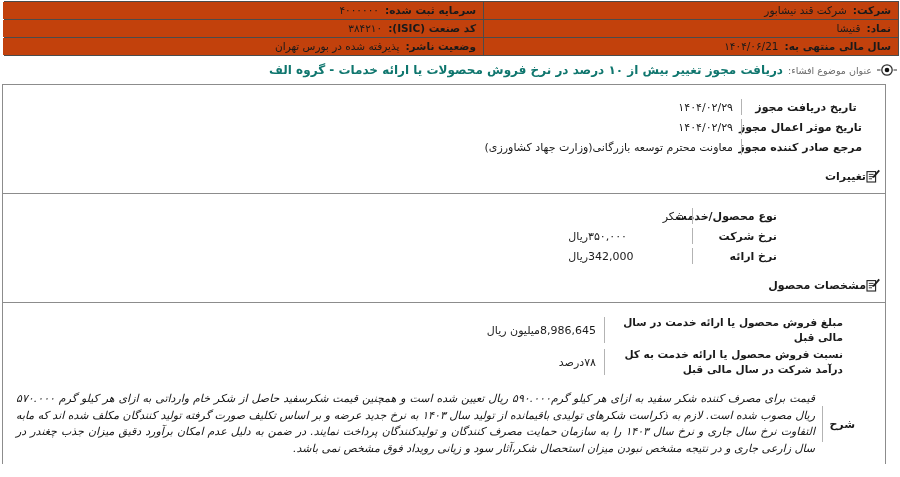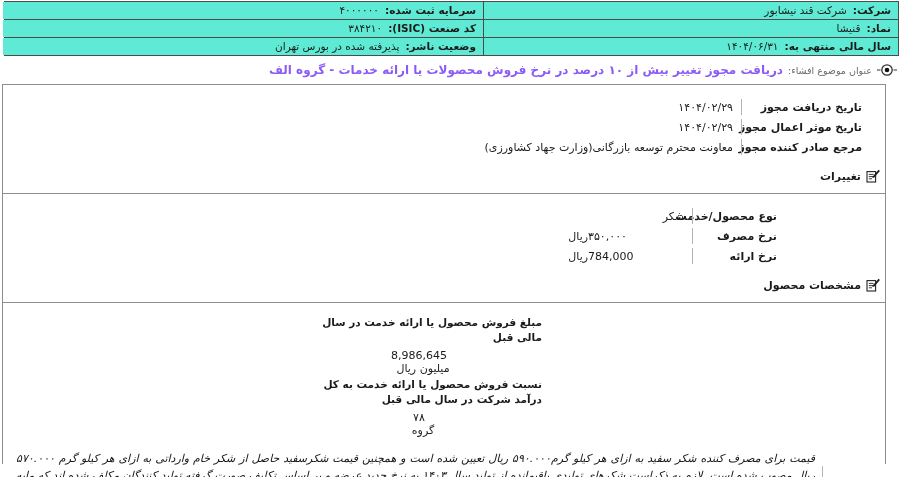--- a/index.html
+++ b/index.html
@@ -14,62 +14,62 @@
   
   .htable {
     display:grid;
     grid-template-columns:414px 480px;
     gap:1px;
     background:#4b4b4b;
     border:1px solid #4b4b4b;
     margin:1px 1px 0 4px;
   }
   .hcell {
-    background:#5eead4;
+    background:#c2410c;
     padding:2px 7px;
     min-height:16px;
     line-height:13px;
     white-space:nowrap;
     font-size:10.5px;
   }
   .hlbl { font-weight:bold; margin-left:6px; }
   .hval { font-weight:normal; }
   
   .title-row {
     display:flex; align-items:center;
     margin:7px 3px 7px 10px;
     gap:5px;
   }
   .title-prefix { color:#6b6b6b; font-size:9.5px; flex:none;text-align:center; }
-  .title-text { font-weight:bold; font-size:12px; color:#8b5cf6; white-space:nowrap; }
+  .title-text { font-weight:bold; font-size:12px; color:#0f766e; white-space:nowrap; }
   .bullet-wrap { flex:none; display:flex; align-items:center; }
   
   .main-box {
     margin:0 14px 0 2px;
     border:1px solid #8c8c8c;
     border-bottom:none;
     height:380px;
     background:#fff;
   }
   .sec { padding:12px 0 9px 0; }
   .sec + .sec { border-top:1px solid #8c8c8c; }
   .frow { display:flex; align-items:center; min-height:20px; }
   .lbl { font-weight:bold; padding-left:8px; }
   .vsep { width:1px; background:#b3b3b3; align-self:stretch; margin:2px 0; flex:none; }
   .val { padding-right:8px; white-space:nowrap; }
   .val.num { width:104px; text-align:left; padding:0; }
   .unit { color:#222; }
   .sec1 .frow { padding-right:23px; }
-  .sec1 .lbl { width:120px; white-space:nowrap; }
+  .sec1 .lbl { width:120px; white-space:nowrap;text-align:center; }
   .sec2 .frow { padding-right:108px; }
   .sec2 .lbl { width:84px; white-space:nowrap; }
-  .sec3 .frow { padding-right:42px; margin-bottom:2px;flex-direction:column; }
+  .sec3 .frow { padding-right:42px; margin-bottom:2px; }
   .sec3 .lbl { width:238px; font-size:10.5px; line-height:15px; }
   .sec-hdr {
-    display:flex; align-items:center; gap:5px;
+    display:flex; align-items:center; 
     padding:3px 5px 1px 0;
     margin-top:9px;
     font-weight:bold; font-size:11px;
   }
   .sec-hdr .icn { display:flex; align-items:center; }
   
   .desc-row { display:flex; align-items:center; margin-top:14px; padding:0 30px 0 13px; }
   .desc-lbl { font-weight:bold; width:32px; padding-left:7px; flex:none; }
   .desc-row .vsep { align-self:center; height:36px; }
   .desc-text {
@@ -92,21 +92,21 @@
     <div class="hcell">
       <span class="hlbl">سرمایه ثبت شده:</span><span class="hval">۴۰۰۰۰۰۰</span>
     </div>
     <div class="hcell">
       <span class="hlbl">نماد:</span><span class="hval">قنیشا</span>
     </div>
     <div class="hcell">
       <span class="hlbl">کد صنعت (ISIC):</span><span class="hval">۳۸۴۲۱۰</span>
     </div>
     <div class="hcell">
-      <span class="hlbl">سال مالی منتهی به:</span><span class="hval">۱۴۰۴/۰۶/۳۱</span>
+      <span class="hlbl">سال مالی منتهی به:</span><span class="hval">۱۴۰۴/۰۶/21</span>
     </div>
     <div class="hcell">
       <span class="hlbl">وضعیت ناشر:</span><span class="hval">پذیرفته شده در بورس تهران</span>
     </div>
   </div>
 
   <div class="title-row">
     <span class="bullet-wrap">
       <svg width="20" height="14" viewBox="0 0 20 14">
         <line x1="0" y1="7" x2="3.5" y2="7" stroke="#333" stroke-width="1"></line>
@@ -151,29 +151,29 @@
       </div>
     </div>
 
     <div class="sec sec2">
       <div class="frow">
         <span class="lbl">نوع محصول/خدمت</span>
         <span class="vsep"></span>
         <span class="val">شکر</span>
       </div>
       <div class="frow">
-        <span class="lbl">نرخ مصرف</span>
+        <span class="lbl">نرخ شرکت</span>
         <span class="vsep"></span>
         <span class="val num">۳۵۰,۰۰۰</span>
         <span class="unit">ریال</span>
       </div>
       <div class="frow">
         <span class="lbl">نرخ ارائه</span>
         <span class="vsep"></span>
-        <span class="val num">784,000</span>
+        <span class="val num">342,000</span>
         <span class="unit">ریال</span>
       </div>
       <div class="sec-hdr">
         <span class="icn">
           <svg width="14" height="14" viewBox="0 0 14 14">
             <rect x="1" y="2.6" width="8.6" height="10.4" fill="#fff" stroke="#222" stroke-width="1.1"></rect>
             <line x1="2.8" y1="5.4" x2="7.6" y2="5.4" stroke="#222" stroke-width="0.9"></line>
             <line x1="2.8" y1="7.6" x2="7.6" y2="7.6" stroke="#222" stroke-width="0.9"></line>
             <line x1="2.8" y1="9.8" x2="6" y2="9.8" stroke="#222" stroke-width="0.9"></line>
             <path d="M12.6 0.8 L13.9 2.1 L8.3 8.4 L6.4 9.1 L6.9 7.2 Z" fill="#1b1b1b"></path>
@@ -187,21 +187,21 @@
       <div class="frow">
         <span class="lbl">مبلغ فروش محصول یا ارائه خدمت در سال مالی قبل</span>
         <span class="vsep"></span>
         <span class="val">8,986,645</span>
         <span class="unit">میلیون ریال</span>
       </div>
       <div class="frow">
         <span class="lbl">نسبت فروش محصول یا ارائه خدمت به کل درآمد شرکت در سال مالی قبل</span>
         <span class="vsep"></span>
         <span class="val">۷۸</span>
-        <span class="unit">گروه</span>
+        <span class="unit">درصد</span>
       </div>
 
       <div class="desc-row">
         <span class="desc-lbl">شرح</span>
         <span class="vsep"></span>
         <div class="desc-text">قیمت برای مصرف کننده شکر سفید به ازای هر کیلو گرم۵۹۰.۰۰۰ ریال تعیین شده است و همچنین قیمت شکرسفید حاصل از شکر خام وارداتی به ازای هر کیلو گرم ۵۷۰.۰۰۰ ریال مصوب شده است. لازم به ذکراست شکرهای تولیدی باقیمانده از تولید سال ۱۴۰۳ به نرخ جدید عرضه و بر اساس تکلیف صورت گرفته تولید کنندگان مکلف شده اند که مابه التفاوت نرخ سال جاری و نرخ سال ۱۴۰۳ را به سازمان حمایت مصرف کنندگان و تولیدکنندگان پرداخت نمایند. در ضمن به دلیل عدم امکان برآورد دقیق میزان جذب چغندر در سال زارعی جاری و در نتیجه مشخص نبودن میزان استحصال شکر،آثار سود و زیانی رویداد فوق مشخص نمی باشد.</div>
       </div>
     </div>
 
   </div>

